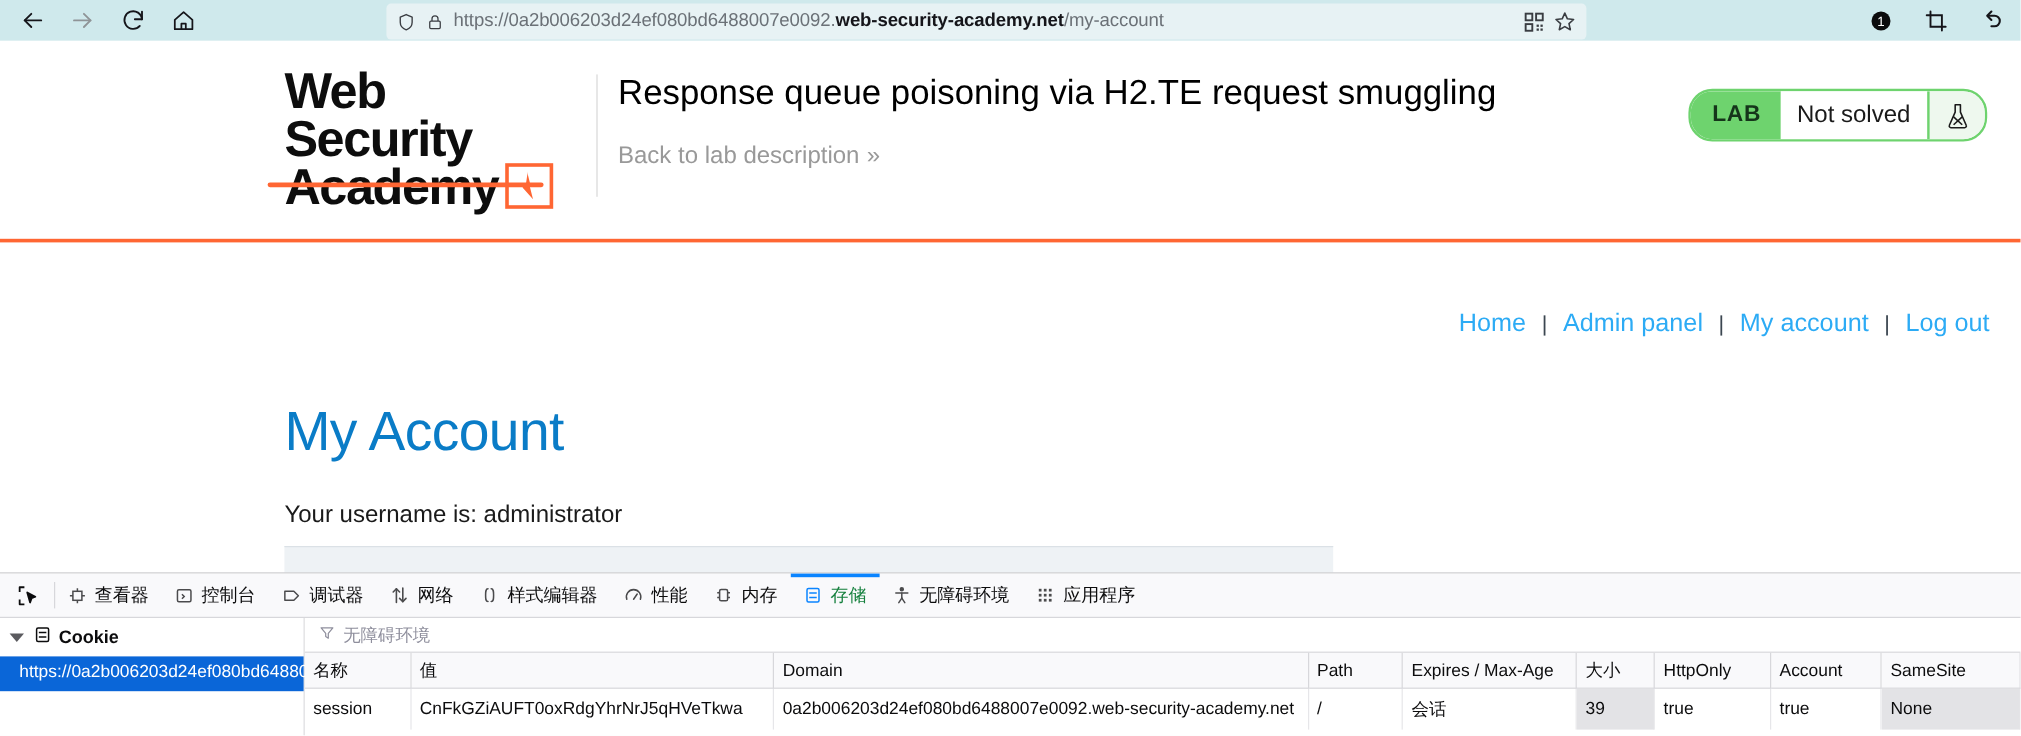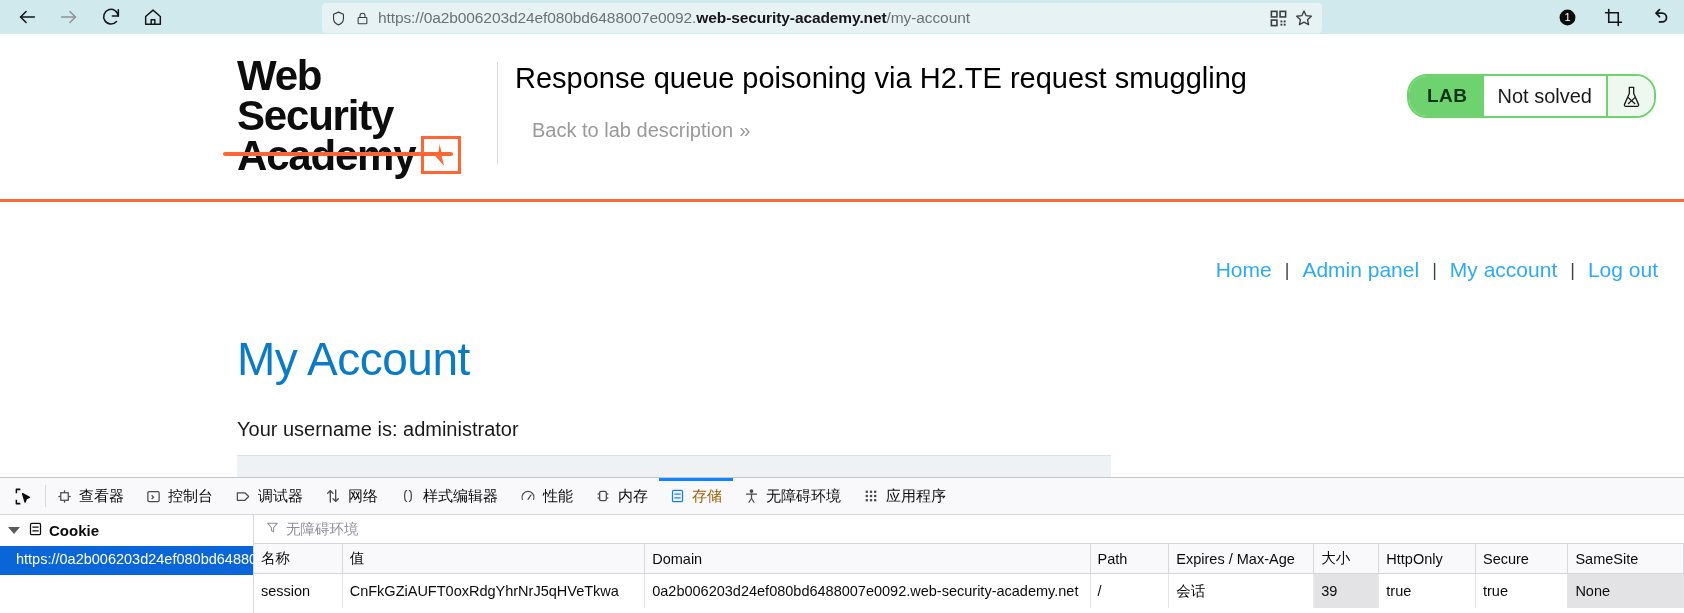--- a/index.html
+++ b/index.html
@@ -125,21 +125,20 @@
     left: 515px; top: 28px;
     font-size: 29px;
     color: #000000;
     font-weight: 400;
   }
   .back-link {
     position: absolute;
     left: 515px; top: 85px;
     font-size: 20px;
     color: #999999;
-    margin-left: 17px;
   }
   .back-link .chev { margin-left: 6px; }
   .lab-status {
     position: absolute;
     right: 28px; top: 40px;
     display: flex;
     align-items: stretch;
     height: 40px;
     border: 2px solid #6ed36e;
     border-radius: 20px;
@@ -239,21 +238,21 @@
   .dt-tab {
     display: flex;
     align-items: center;
     gap: 7px;
     padding: 0 11px;
     color: #0c0c0d;
     white-space: nowrap;
     position: relative;
   }
   .dt-tab .tlabel { font-size: 15px; }
-  .dt-tab.active { color: #a16207; }
+  .dt-tab.active { color: #15803d; }
   .dt-tab.active:before {
     content: "";
     position: absolute;
     left: 0; right: 0; top: 0;
     height: 3px;
     background: #0a84ff;
   }
   .dt-tab .ticon { display: flex; align-items: center; color: #4b4b4d; }
   .dt-tab.active .ticon { color: #0a84ff; }
 
@@ -646,21 +645,21 @@
           </colgroup>
           <thead>
             <tr>
               <th>名称</th>
               <th>值</th>
               <th>Domain</th>
               <th>Path</th>
               <th>Expires / Max-Age</th>
               <th>大小</th>
               <th>HttpOnly</th>
-              <th>Secure</th>
+              <th>Account</th>
               <th>SameSite</th>
             </tr>
           </thead>
           <tbody>
             <tr>
               <td>session</td>
               <td>CnFkGZiAUFT0oxRdgYhrNrJ5qHVeTkwa</td>
               <td>0a2b006203d24ef080bd6488007e0092.web-security-academy.net</td>
               <td>/</td>
               <td>会话</td>

